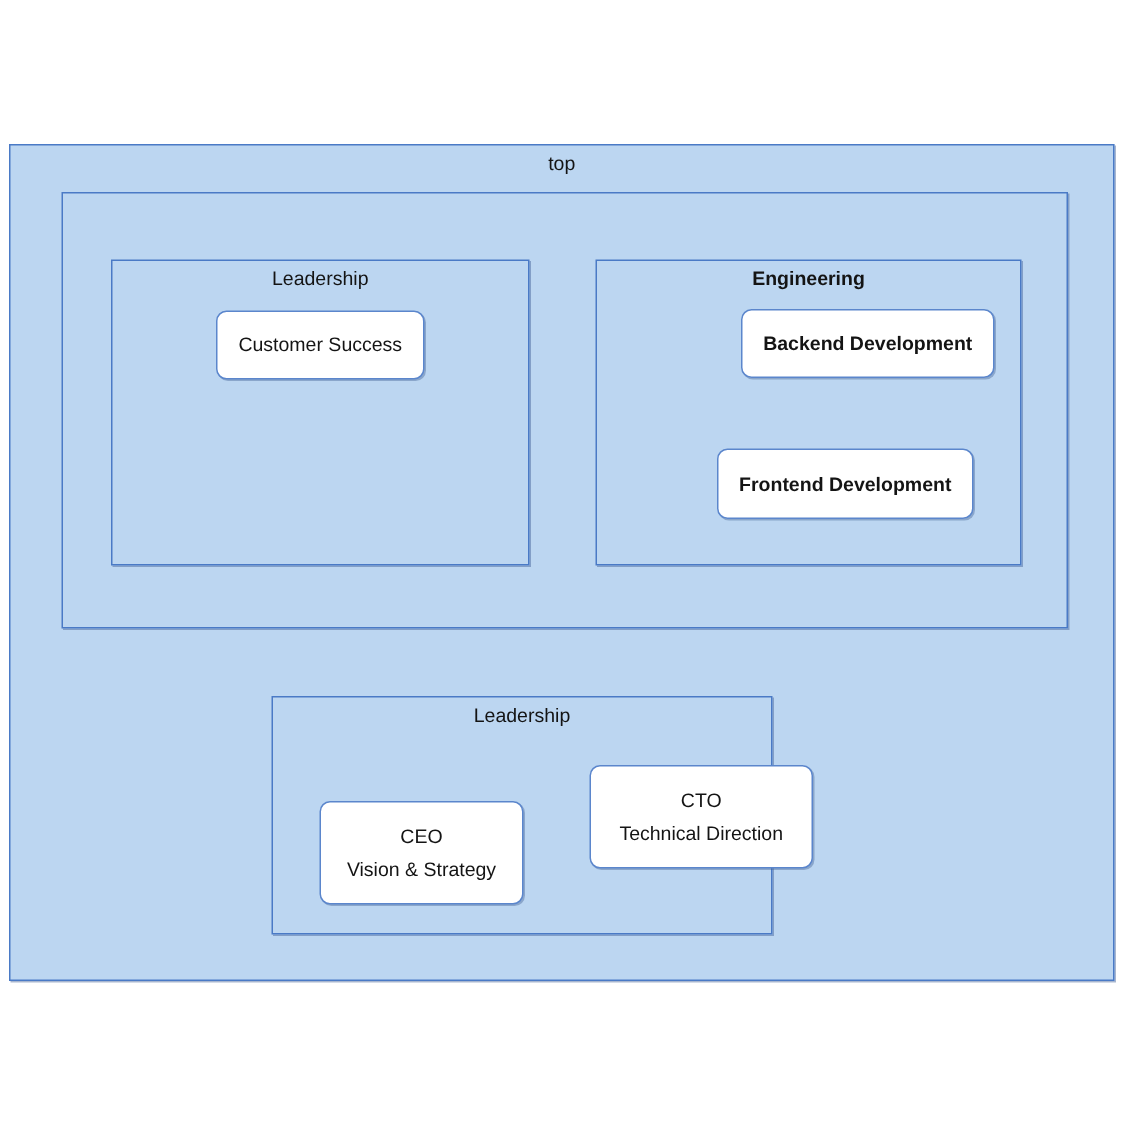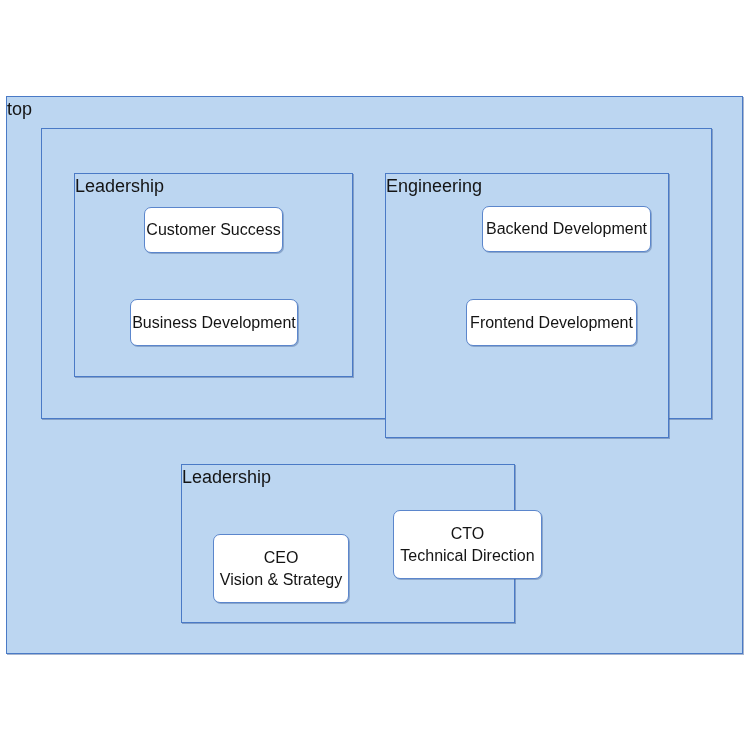--- a/index.html
+++ b/index.html
@@ -22,46 +22,47 @@
     position: absolute;
     background: var(--container-fill, #bcd6f1);
     border: 1px solid var(--container-border, #4a7ac6);
     box-shadow: 1px 1px 0 rgba(62, 94, 148, 0.45);
   }
   .container-label {
     position: absolute;
     top: 4px;
     left: 0;
     right: 0;
-    font-size: 18px;
+    text-align: center;
+    font-size: 13px;
     line-height: 16px;
     white-space: nowrap;
   }
 
   .node {
     position: absolute;
     background: var(--node-fill, #ffffff);
     border: 1px solid var(--node-border, #5b86cc);
     border-radius: 7px;
     box-shadow: 1px 1px 0 rgba(62, 94, 148, 0.40);
     display: flex;
     flex-direction: column;
     align-items: center;
     justify-content: center;
     text-align: center;
-    font-size: 16px;
+    font-size: 13px;
     line-height: 22px;
     white-space: nowrap;
   }
 
   
   .c-top        { left: 6px;   top: 96px;  width: 737px; height: 558px; }
   .c-core-teams { left: 34px;  top: 31px;  width: 671px; height: 291px; }
   .c-operations { left: 32px;  top: 44px;  width: 279px; height: 204px; }
-  .c-engineering{ left: 343px; top: 44px;  width: 284px; height: 265px; }
+  .c-engineering{ left: 355px; top: 44px;  width: 284px; height: 204px; font-weight: bold; }
   .c-leadership { left: 174px; top: 367px; width: 334px; height: 159px; }
 
   .n-customer-success     { left: 69px;  top: 33px;  width: 139px; height: 46px; }
   .n-business-development { left: 55px;  top: 125px; width: 168px; height: 47px; }
   .n-backend-development  { left: 58px;  top: 32px;  width: 169px; height: 46px; margin-left: 38px; }
   .n-frontend-development { left: 56px;  top: 125px; width: 171px; height: 47px; margin-left: 24px; }
   .n-ceo                  { left: 31px;  top: 45px;  width: 136px; height: 69px; margin-top: 24px; }
   .n-cto                  { left: 211px; top: 45px;  width: 149px; height: 69px; }
 </style>
 </head>
@@ -74,23 +75,20 @@
 
     <div class="container c-core-teams">
 
       <div class="container c-operations">
         <div class="container-label">Leadership</div>
 
         <div class="node n-customer-success">
           <span>Customer Success</span>
         </div>
 
-        <div class="node n-business-development">
-          <span>Business Development</span>
-        </div>
       </div>
 
       <div class="container c-engineering">
         <div class="container-label">Engineering</div>
 
         <div class="node n-backend-development">
           <span>Backend Development</span>
         </div>
 
         <div class="node n-frontend-development">

